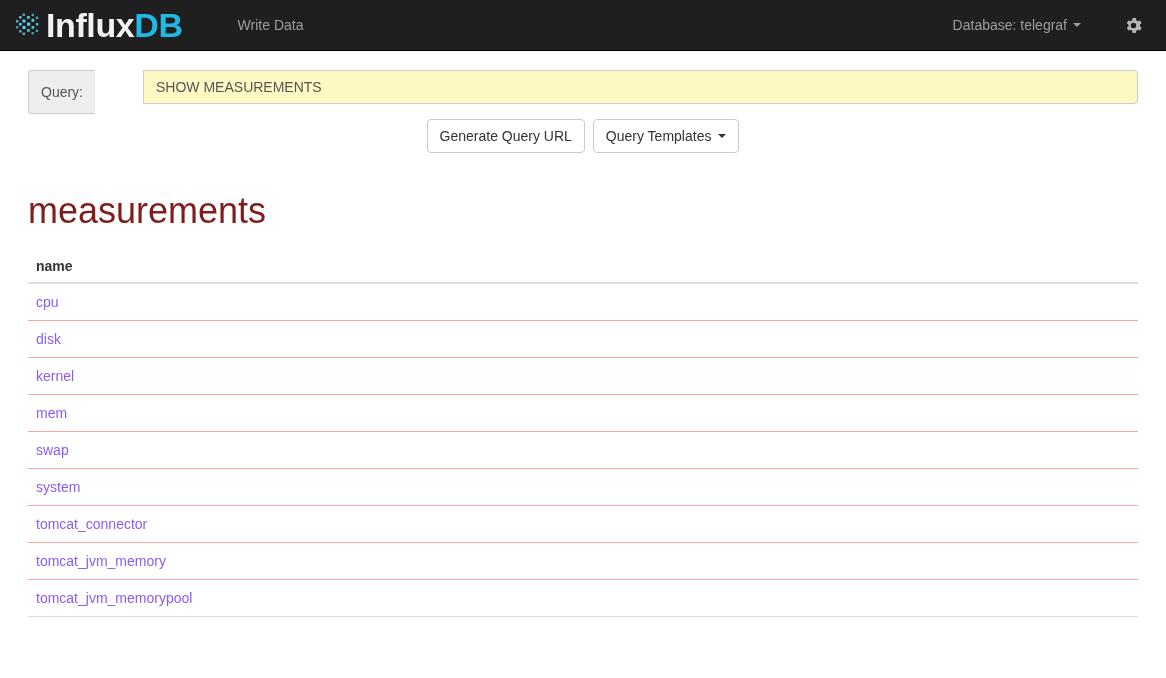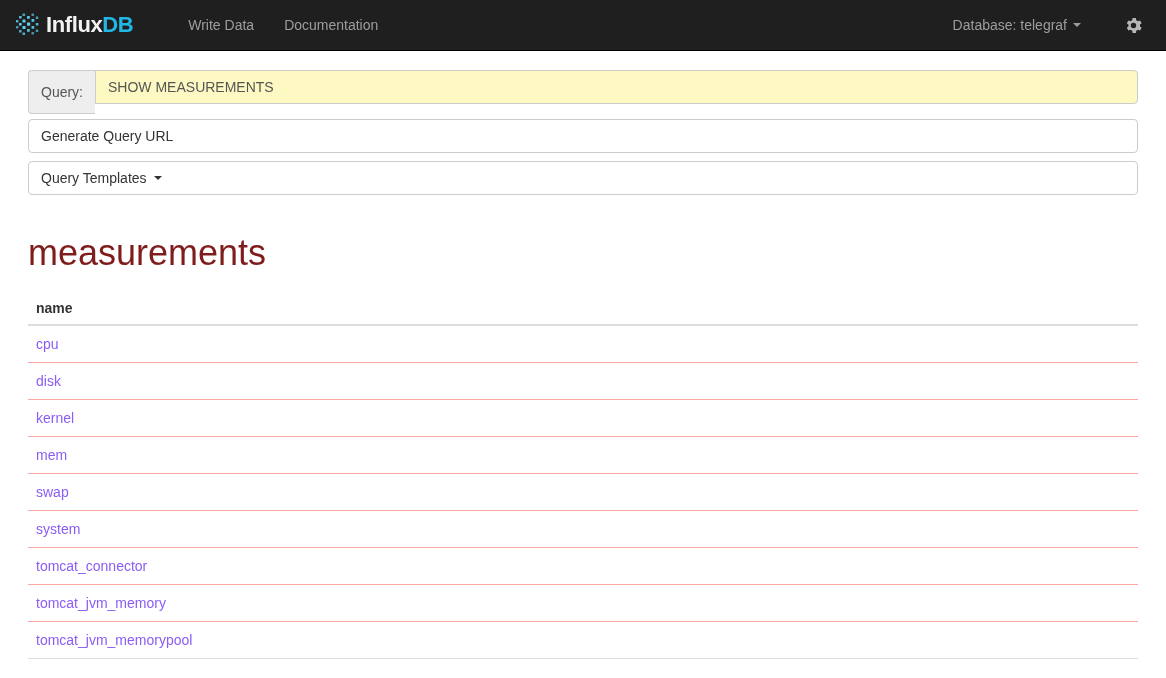--- a/index.html
+++ b/index.html
@@ -34,21 +34,21 @@
     text-decoration: none;
     cursor: pointer;
   }
   .brand-mark {
     width: 28px;
     height: 28px;
     margin-right: 4px;
     display: block;
   }
   .brand-text {
-    font-size: 22px;
+    font-size: 34px;
     font-weight: bold;
     letter-spacing: -0.4px;
     line-height: 1;
     white-space: nowrap;
   }
   .brand-text .influx { color: #f2f2f2; }
   .brand-text .db { color: #22b8e6; }
 
   .nav-links {
     display: flex;
@@ -110,20 +110,21 @@
     padding: 0 14px;
     position: relative;
   }
 
   
   .query-row { padding-top: 19px; }
   .input-group {
     display: flex;
     width: 100%;
     height: 44px;
+    gap: 48px;
   }
   .input-addon {
     display: flex;
     align-items: center;
     padding: 0 12px;
     font-size: 14px;
     color: #555555;
     background: #eeeeee;
     border: 1px solid #cccccc;
     border-right: 0;
@@ -143,21 +144,20 @@
     outline: none;
     min-width: 0;
   }
 
   
   .btn-row {
     display: flex;
     justify-content: center;
     gap: 8px;
     padding-top: 5px;
-    flex-direction: column;
   }
   .btn {
     display: inline-flex;
     align-items: center;
     height: 34px;
     padding: 0 12px;
     font-size: 14px;
     font-family: "Liberation Sans", sans-serif;
     color: #333333;
     background: #ffffff;
@@ -256,21 +256,20 @@
         <rect x="21.8" y="18.5" width="2.4" height="2.4" rx="0.5" opacity="0.7"></rect>
       </g>
     </svg>
     <span class="brand-text">
       <span class="influx">Influx</span><span class="db">DB</span>
     </span>
   </a>
 
   <div class="nav-links">
     <a class="nav-link">Write Data</a>
-    <a class="nav-link">Documentation</a>
   </div>
 
   <div class="nav-right">
     <a class="db-select">
       <span>Database: telegraf</span>
       <span class="caret-dark"></span>
     </a>
     <a class="gear-btn">
       <svg width="17" height="17" viewBox="0 0 20 20">
         <path fill="#b6b6b6" d="M17.6 11.2a7.7 7.7 0 0 0 0-2.4l2-1.5-1.9-3.3-2.4.9a7.6 7.6 0 0 0-2.1-1.2l-.4-2.5H8.9l-.4 2.5a7.6 7.6 0 0 0-2.1 1.2l-2.4-.9L2.1 7.3l2 1.5a7.7 7.7 0 0 0 0 2.4l-2 1.5 1.9 3.3 2.4-.9a7.6 7.6 0 0 0 2.1 1.2l.4 2.5h3.9l.4-2.5a7.6 7.6 0 0 0 2.1-1.2l2.4.9 1.9-3.3-2-1.5zM10 13.2a3.2 3.2 0 1 1 0-6.4 3.2 3.2 0 0 1 0 6.4z"></path>

